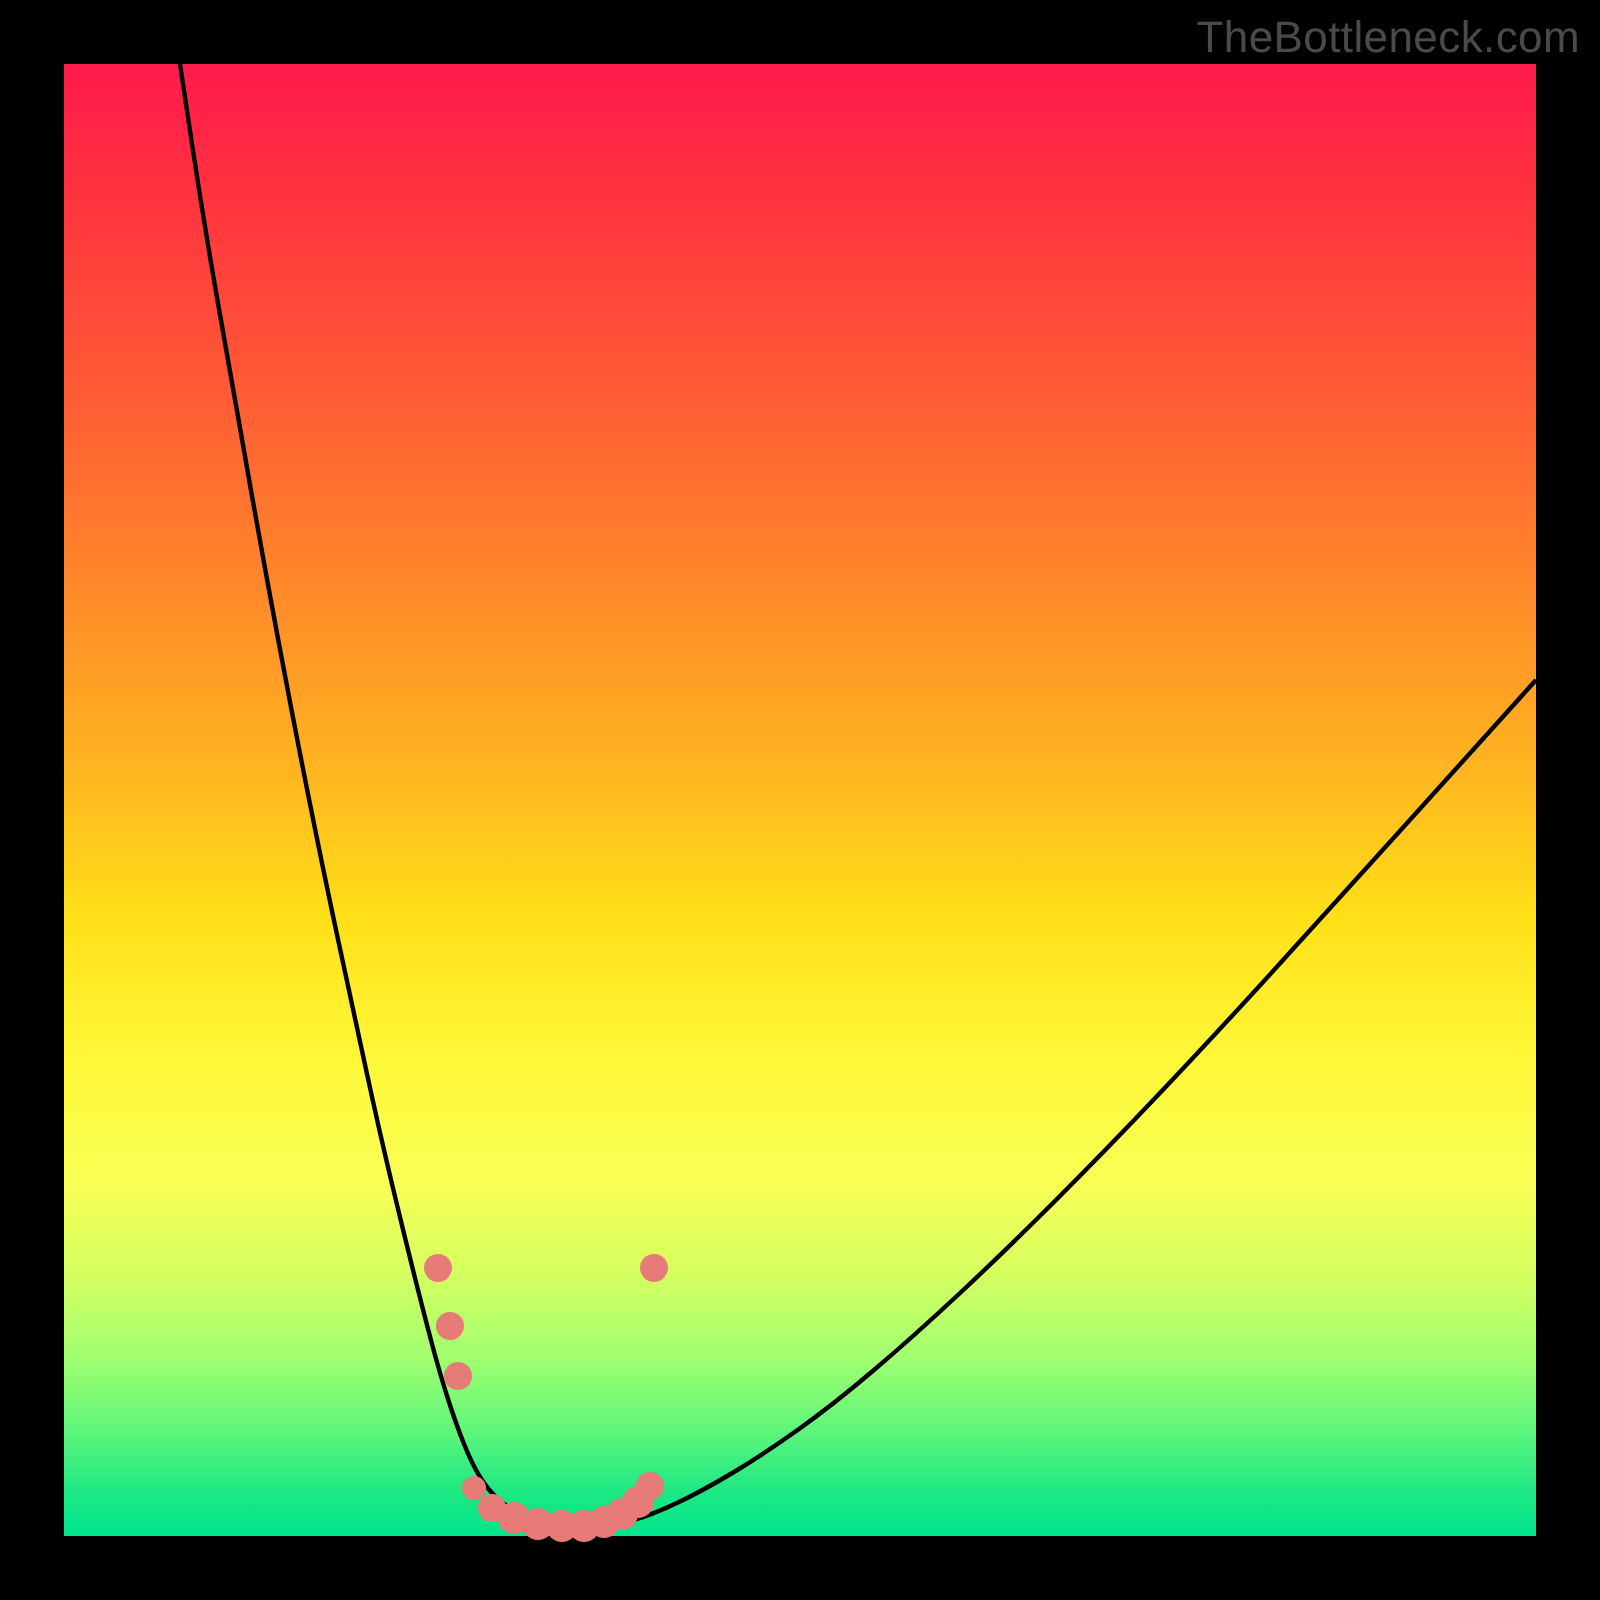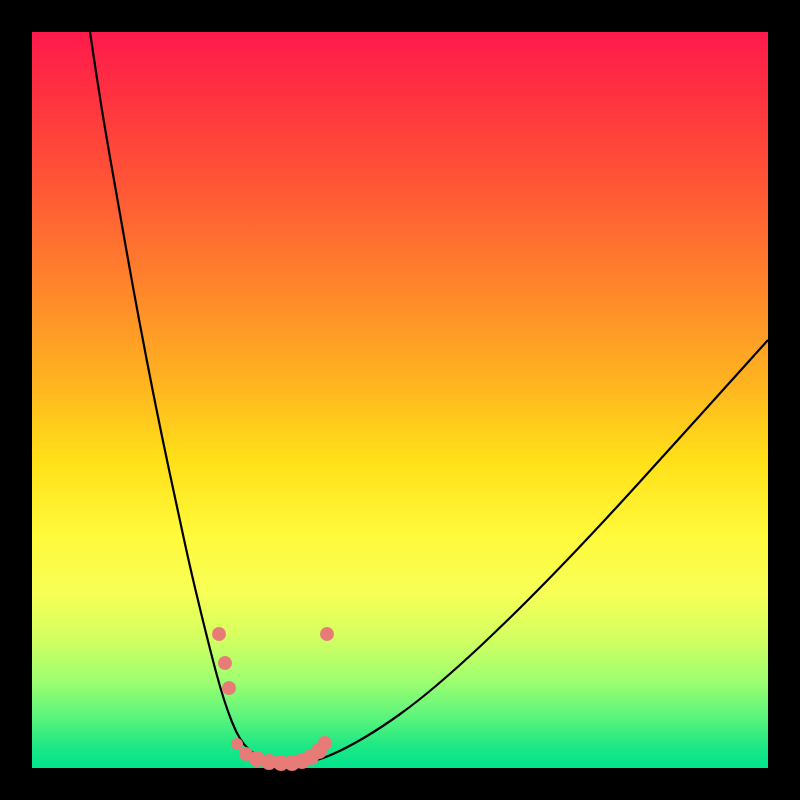--- a/index.html
+++ b/index.html
@@ -59,20 +59,21 @@
     top: 0;
     width: 736px;
     height: 736px;
     overflow: visible;
   }
 </style>
 </head>
 <body>
 
 <div class="frame">
+  <div class="watermark">TheBottleneck.com</div>
 
   <div class="plot">
     <svg class="curves" viewBox="0 0 736 736" preserveAspectRatio="none">
       <path id="curve-path" fill="none" stroke="#000000" stroke-width="2.2" d="M 58 0 Q 58 0 64 40 Q 70 80 77.5 122.5 Q 85 165 92.5 207.5 Q 100 250 107.5 290 Q 115 330 122.5 367.5 Q 130 405 137.5 440 Q 145 475 151.5 505 Q 158 535 164 560 Q 170 585 175 605 Q 180 625 184 640 Q 188 655 192 667.5 Q 196 680 200 690 Q 204 700 208 706.5 Q 212 713 217 717.5 Q 222 722 228.5 725 Q 235 728 242.5 729.5 Q 250 731 256 731.5 Q 262 732 268.5 731.5 Q 275 731 285 728 Q 295 725 307.5 719 Q 320 713 335 704 Q 350 695 367.5 682.5 Q 385 670 405 653 Q 425 636 447.5 615 Q 470 594 495 569 Q 520 544 547.5 515 Q 575 486 605 453 Q 635 420 667.5 384 Q 700 348 718 328 L 736 308"></path>
       <g id="marker-group">
           <circle cx="187" cy="602" r="7" fill="#e77b78"></circle>
           <circle cx="193" cy="631" r="7" fill="#e77b78"></circle>
           <circle cx="197" cy="656" r="7" fill="#e77b78"></circle>
           <circle cx="205" cy="712" r="6" fill="#e77b78"></circle>
           <circle cx="214" cy="722" r="7" fill="#e77b78"></circle>

